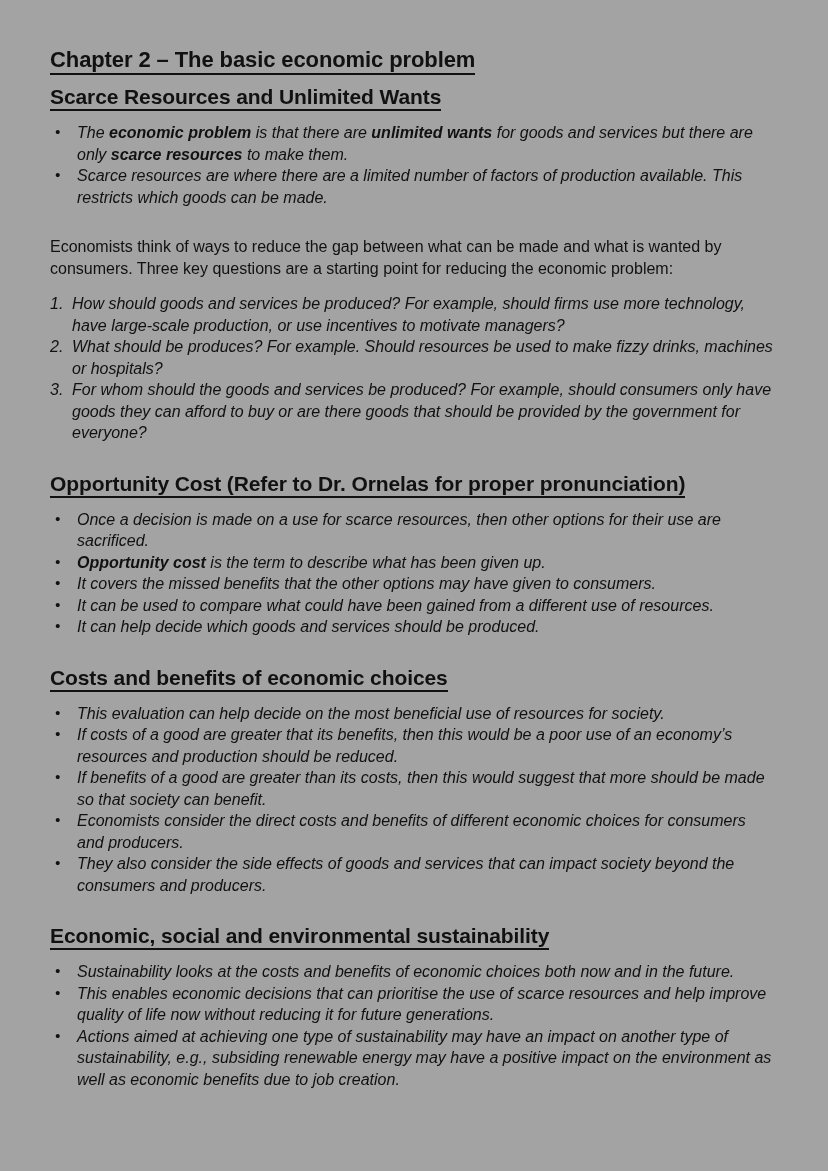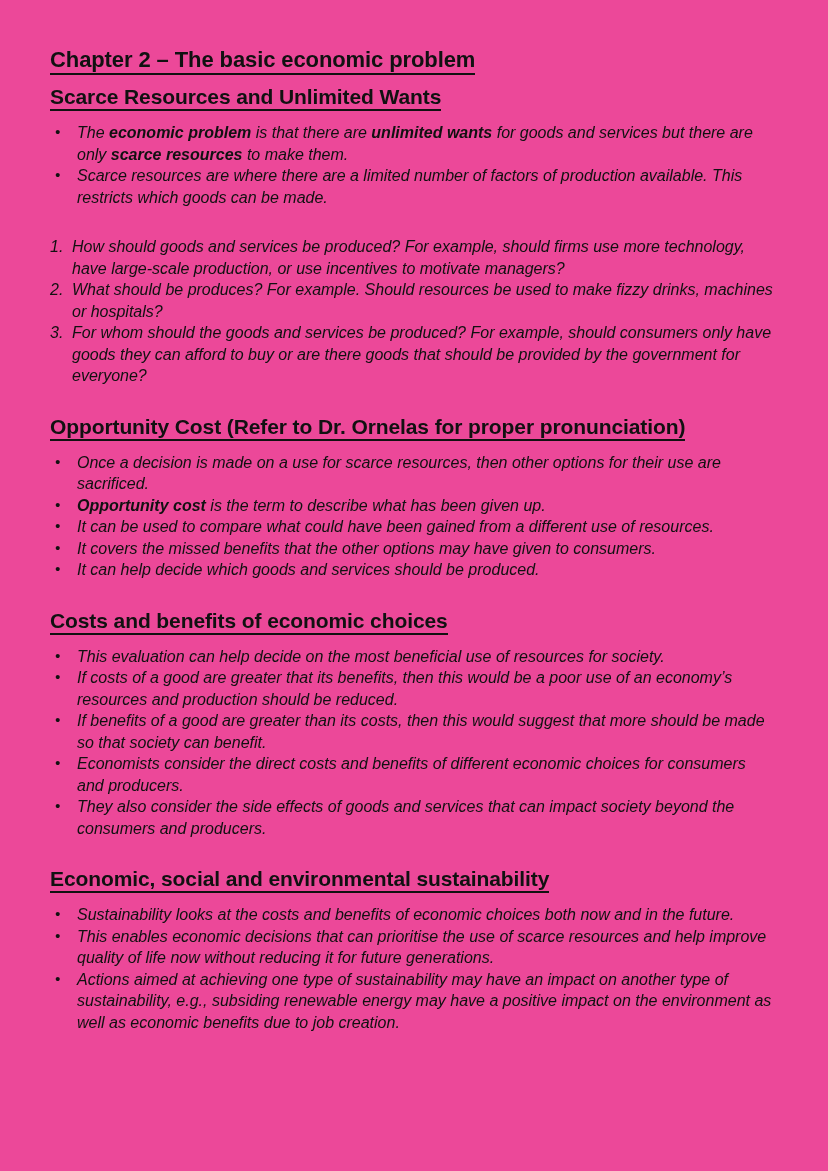--- a/index.html
+++ b/index.html
@@ -12,21 +12,21 @@
     height: 1171px;
     font-family: "Liberation Sans", sans-serif;
     color: #111111;
     -webkit-font-smoothing: antialiased;
   }
 
   .page {
     position: relative;
     width: 828px;
     height: 1171px;
-    background: #ec4899;
+    background: #a3a3a3;
     box-sizing: border-box;
     padding: 46px 52px 0 50px;
   }
 
   
   .doc-title {
     font-size: 22px;
     font-weight: bold;
     line-height: 27px;
     margin: 0 0 12px 0;
@@ -120,38 +120,39 @@
     </h2>
     <ul class="bullets">
       <li>The <b>economic problem</b> is that there are <b>unlimited wants</b> for goods and services but there are only <b>scarce resources</b> to make them.</li>
       <li>Scarce resources are where there are a limited number of factors of production available. This restricts which goods can be made.</li>
     </ul>
   </section>
 
   <div class="spacer-sm"></div>
 
   <section>
+    <p class="para">Economists think of ways to reduce the gap between what can be made and what is wanted by consumers. Three key questions are a starting point for reducing the economic problem:</p>
     <ol class="numbers">
       <li>How should goods and services be produced? For example, should firms use more technology, have large-scale production, or use incentives to motivate managers?</li>
       <li>What should be produces? For example. Should resources be used to make fizzy drinks, machines or hospitals?</li>
       <li>For whom should the goods and services be produced? For example, should consumers only have goods they can afford to buy or are there goods that should be provided by the government for everyone?</li>
     </ol>
   </section>
 
   <div class="spacer-sm"></div>
 
   <section>
     <h2 class="section-heading">
       <span class="u">Opportunity Cost (Refer to Dr. Ornelas for proper pronunciation)</span>
     </h2>
     <ul class="bullets">
       <li>Once a decision is made on a use for scarce resources, then other options for their use are sacrificed.</li>
       <li><b>Opportunity cost</b> is the term to describe what has been given up.</li>
+      <li>It covers the missed benefits that the other options may have given to consumers.</li>
       <li>It can be used to compare what could have been gained from a different use of resources.</li>
-      <li>It covers the missed benefits that the other options may have given to consumers.</li>
       <li>It can help decide which goods and services should be produced.</li>
     </ul>
   </section>
 
   <div class="spacer-sm"></div>
 
   <section>
     <h2 class="section-heading">
       <span class="u">Costs and benefits of economic choices</span>
     </h2>

